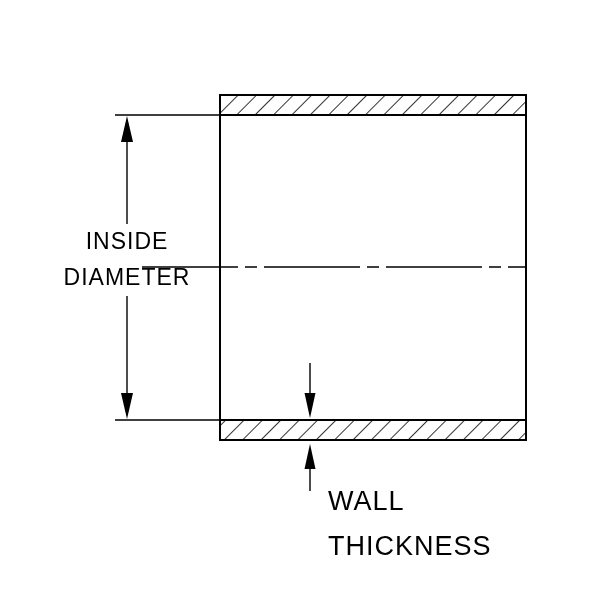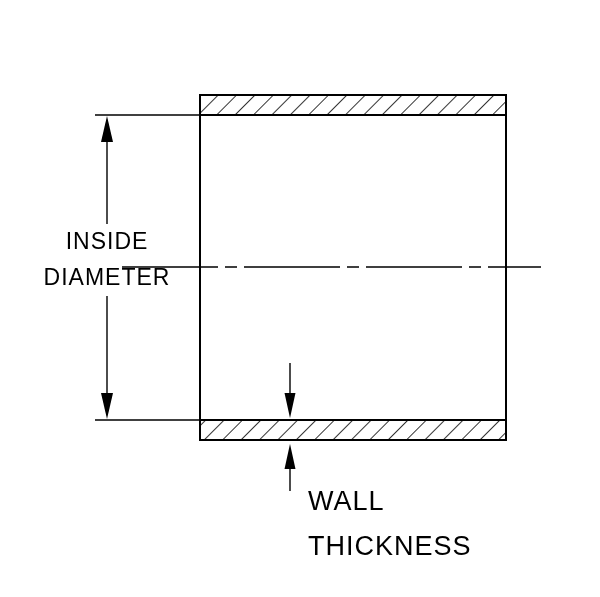--- a/index.html
+++ b/index.html
@@ -2,25 +2,26 @@
 <html><head>
 <meta charset="utf-8">
 <style>
   html, body {
     margin: 0;
     padding: 0;
     background: #ffffff;
   }
   .stage {
     position: relative;
-    width: 600px;
+    width: 507px;
     height: 597px;
     background: #ffffff;
     overflow: hidden;
     font-family: "Liberation Sans", sans-serif;
+    padding-left: 20px;
   }
   svg {
     display: block;
   }
   text {
     font-family: "Liberation Sans", sans-serif;
     fill: #000000;
   }
   .dim-label {
     font-size: 23px;

